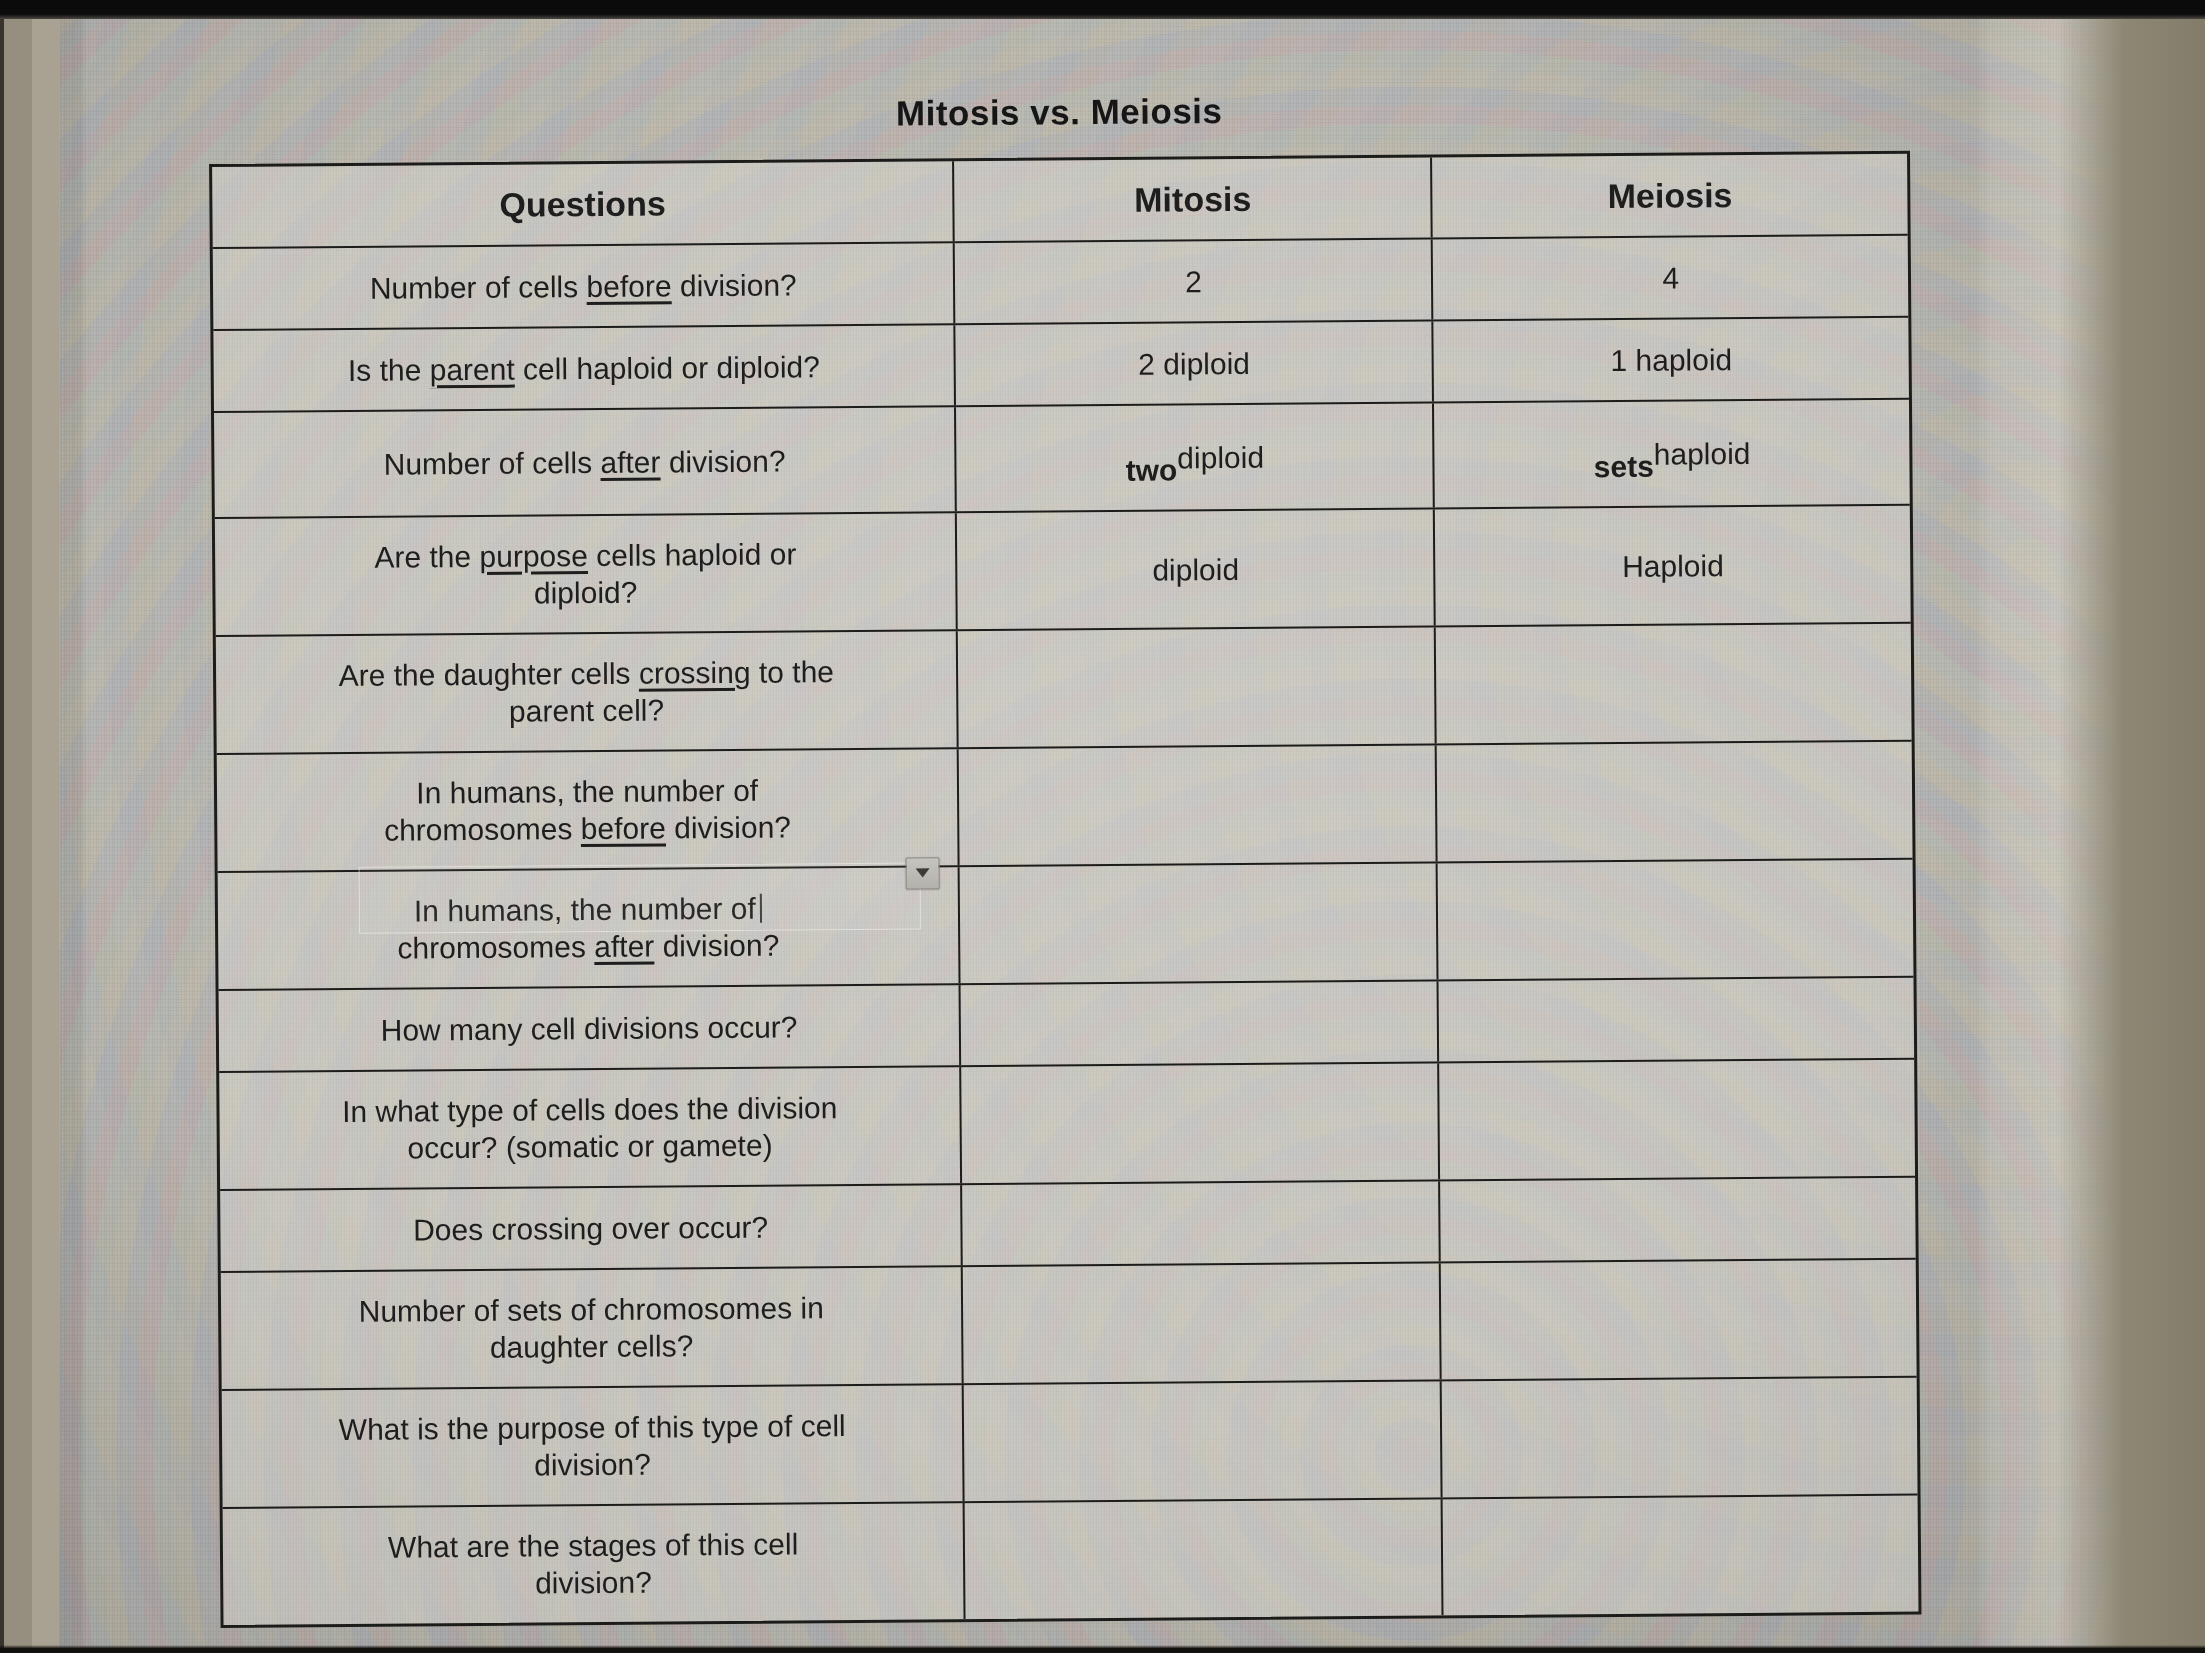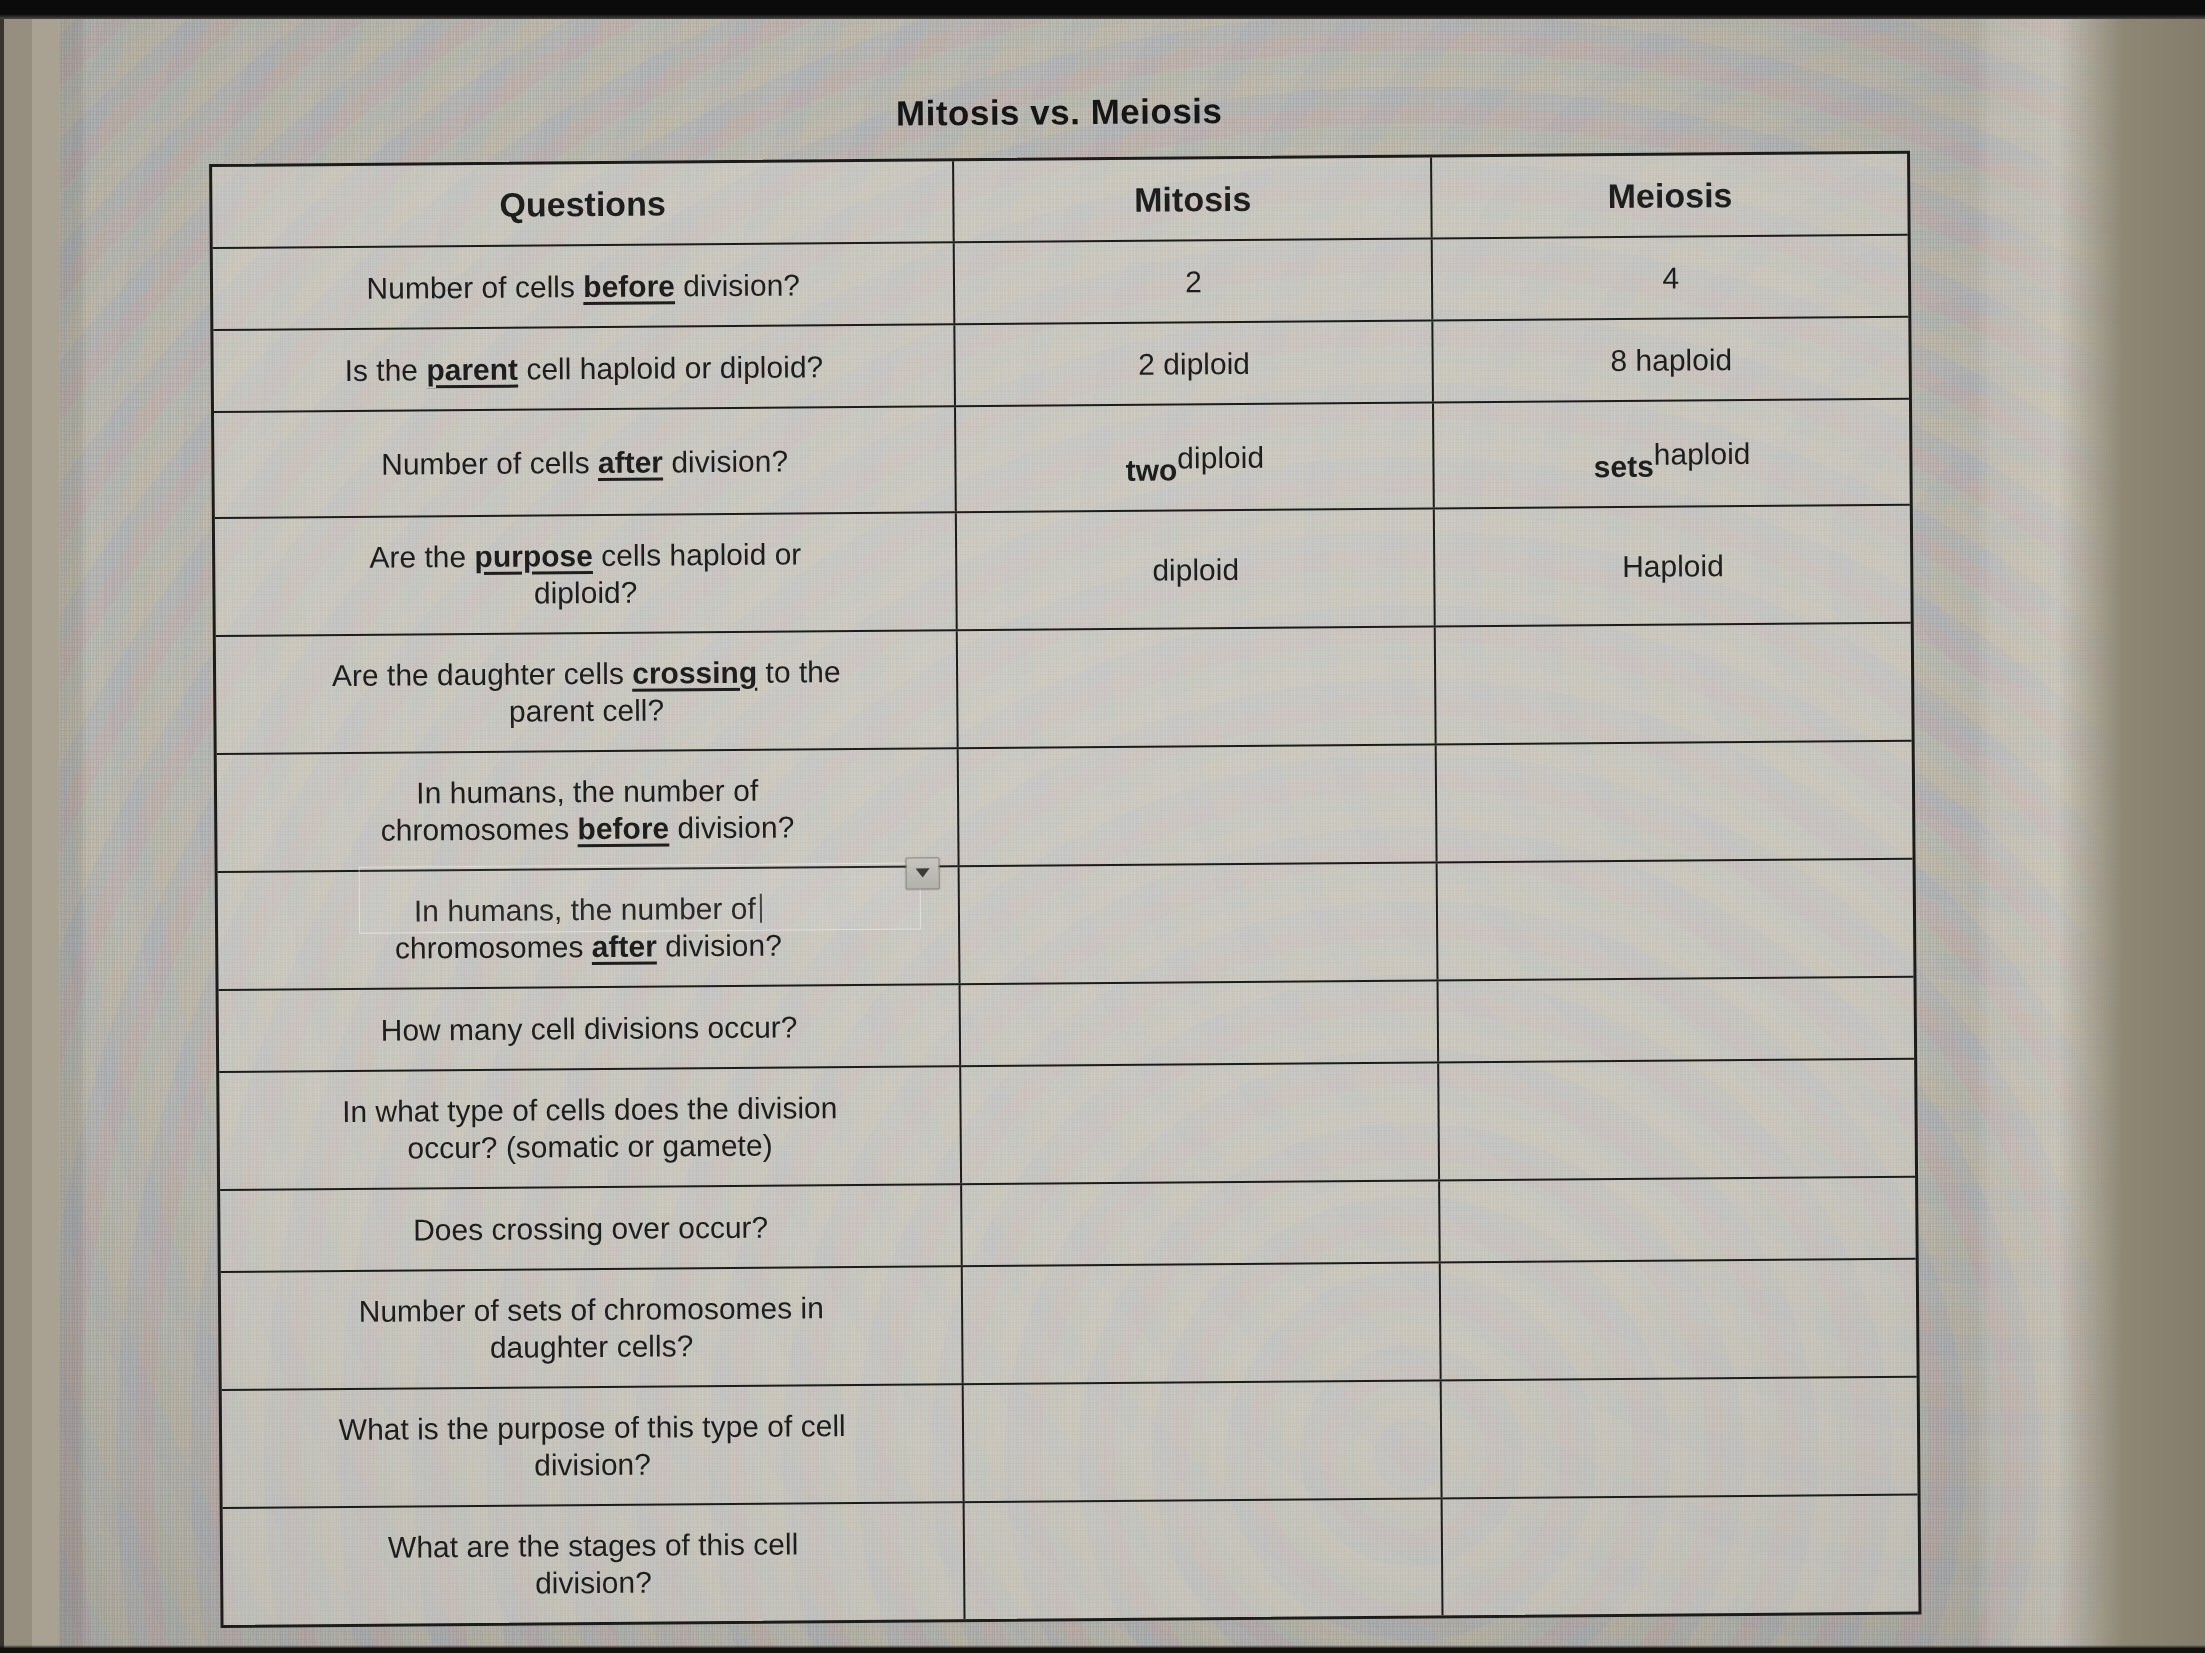--- a/index.html
+++ b/index.html
@@ -50,21 +50,21 @@
   .table > .t-row + .t-row{border-top:2.7px solid var(--line);}
   .cell{
     display:flex;align-items:center;justify-content:center;
     text-align:center;padding:21px 14.2px;box-sizing:border-box;
     font-size:30px;line-height:37px;color:var(--ink);
     min-height:80px;
   }
   .cell.q{border-right:2.7px solid var(--line);position:relative;}
   .cell.m{border-right:2.7px solid var(--line);}
   .cell.h{font-weight:bold;font-size:34px;}
-  .seg.u{text-decoration:underline;text-decoration-thickness:2.7px;text-underline-offset:4.9px;font-weight:bold;}
+  .seg.u{text-decoration:underline;text-decoration-thickness:2.7px;text-underline-offset:4.9px;}
   .seg.b{font-weight:bold;margin-top:25px;}
   .caret{
     display:inline-block;width:2.7px;height:29.5px;background:#3a3a37;
     vertical-align:-4.4px;margin-left:3.8px;
   }
   .selection-box{
     position:absolute;left:19%;right:5%;top:-5.5px;height:65px;
     border:1.1px solid rgba(248,248,243,0.5);
     background:rgba(255,255,255,0.05);
     pointer-events:none;
@@ -106,21 +106,21 @@
           </div>
         </div>
         <div class="t-row">
           <div class="cell q">
             <div><span class="seg">Is the </span><span class="seg u">parent</span><span class="seg"> cell haploid or diploid?</span></div>
           </div>
           <div class="cell m">
             <span class="seg">2 diploid</span>
           </div>
           <div class="cell me">
-            <span class="seg">8 haploid</span>
+            <span class="seg">1 haploid</span>
           </div>
         </div>
         <div class="t-row">
           <div class="cell q">
             <div><span class="seg">Number of cells </span><span class="seg u">after</span><span class="seg"> division?</span></div>
           </div>
           <div class="cell m">
             <span class="seg b">two</span>
             <span class="seg"> diploid</span>
           </div>

